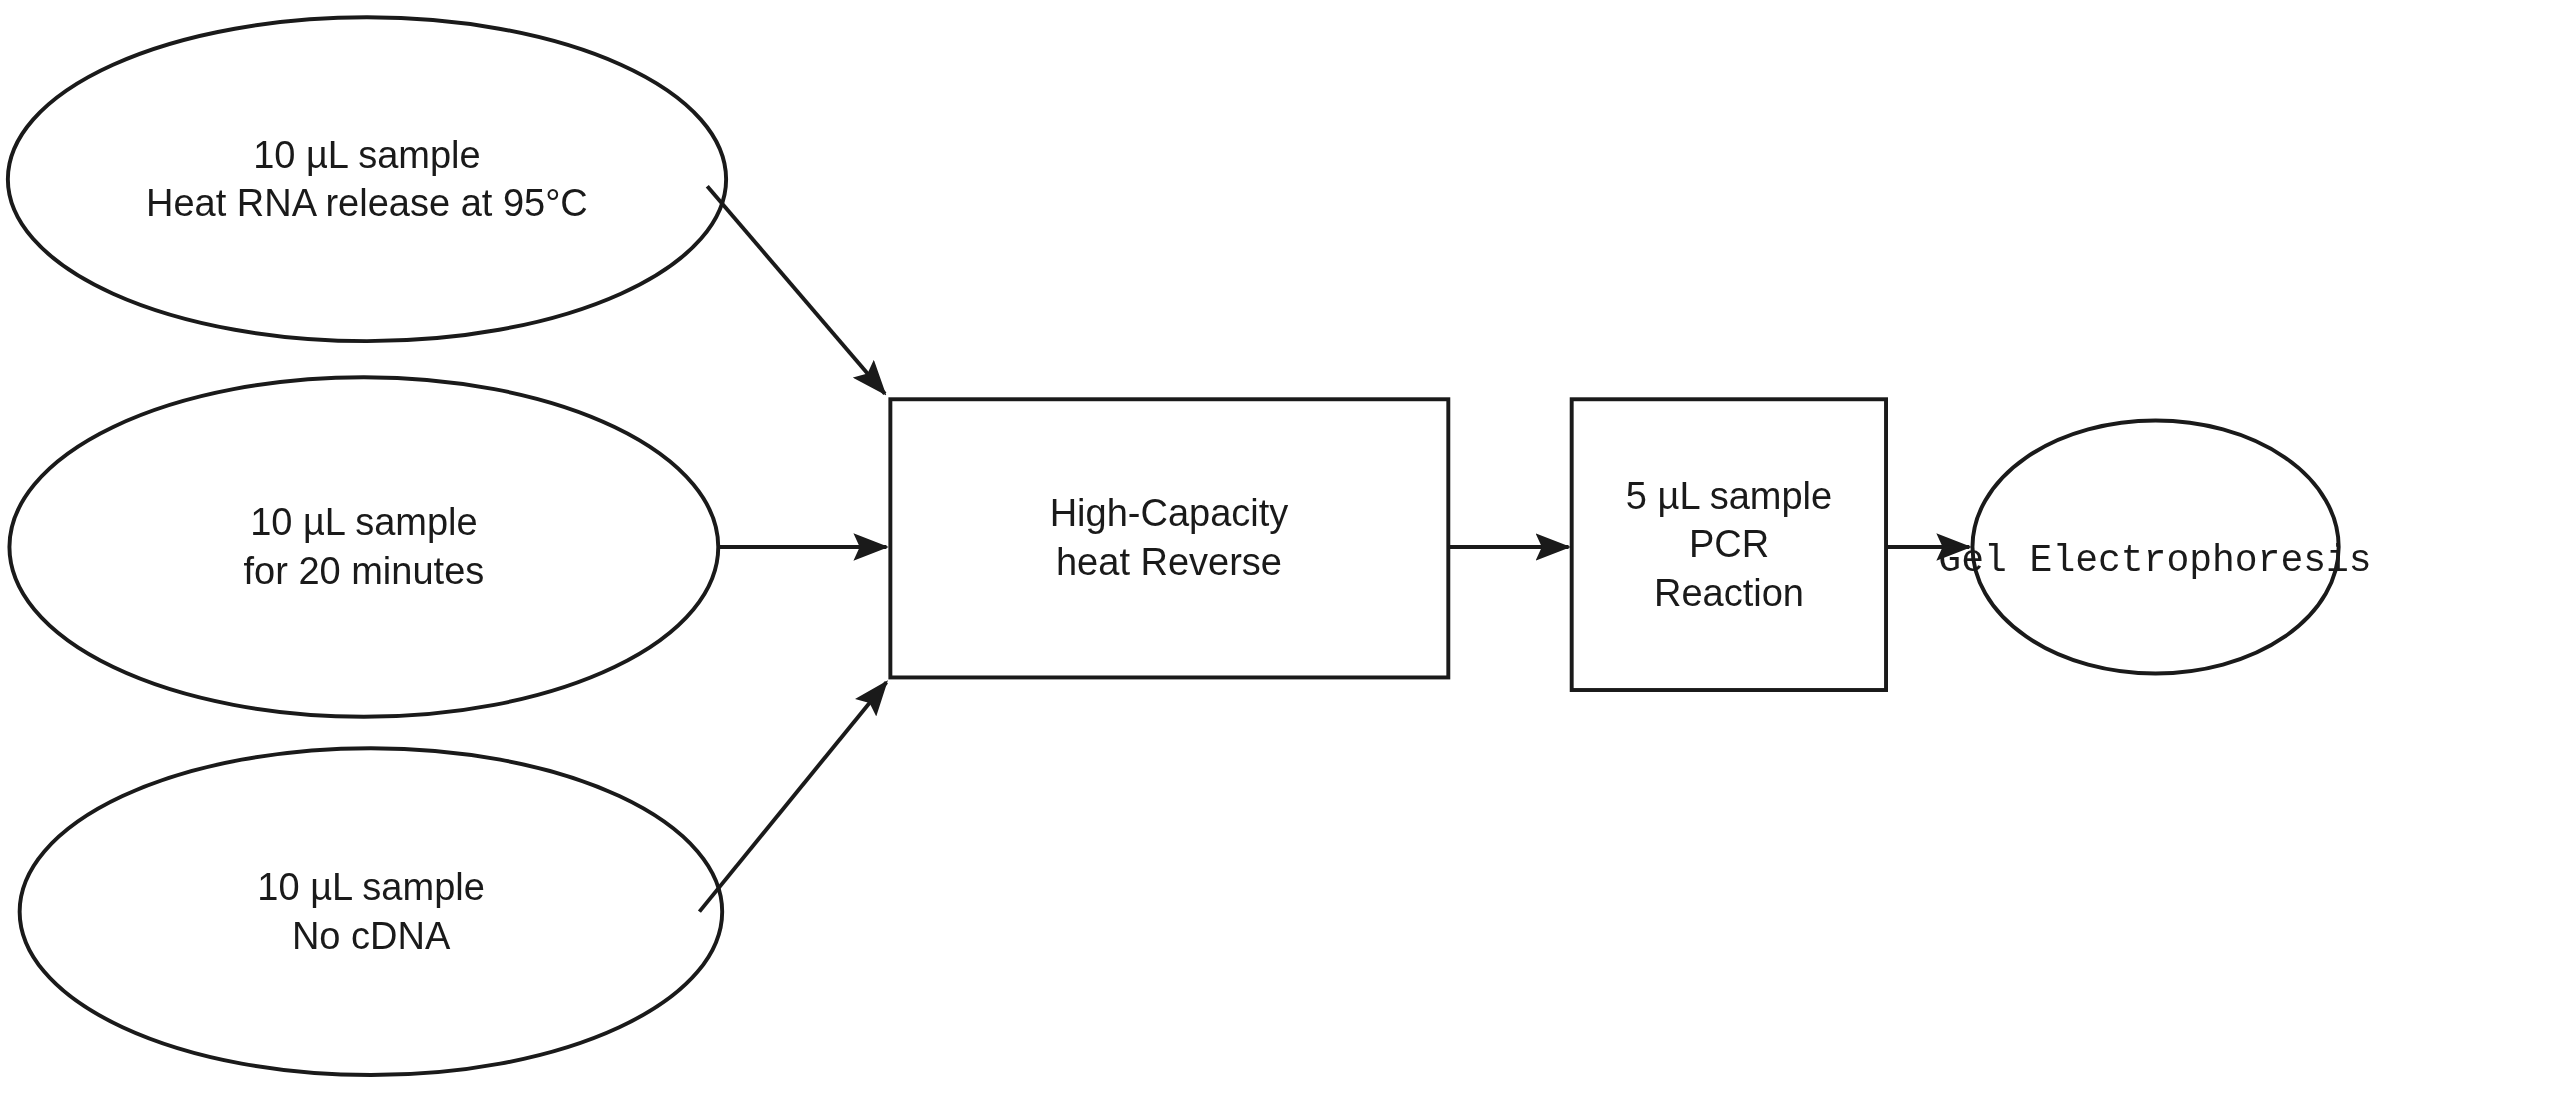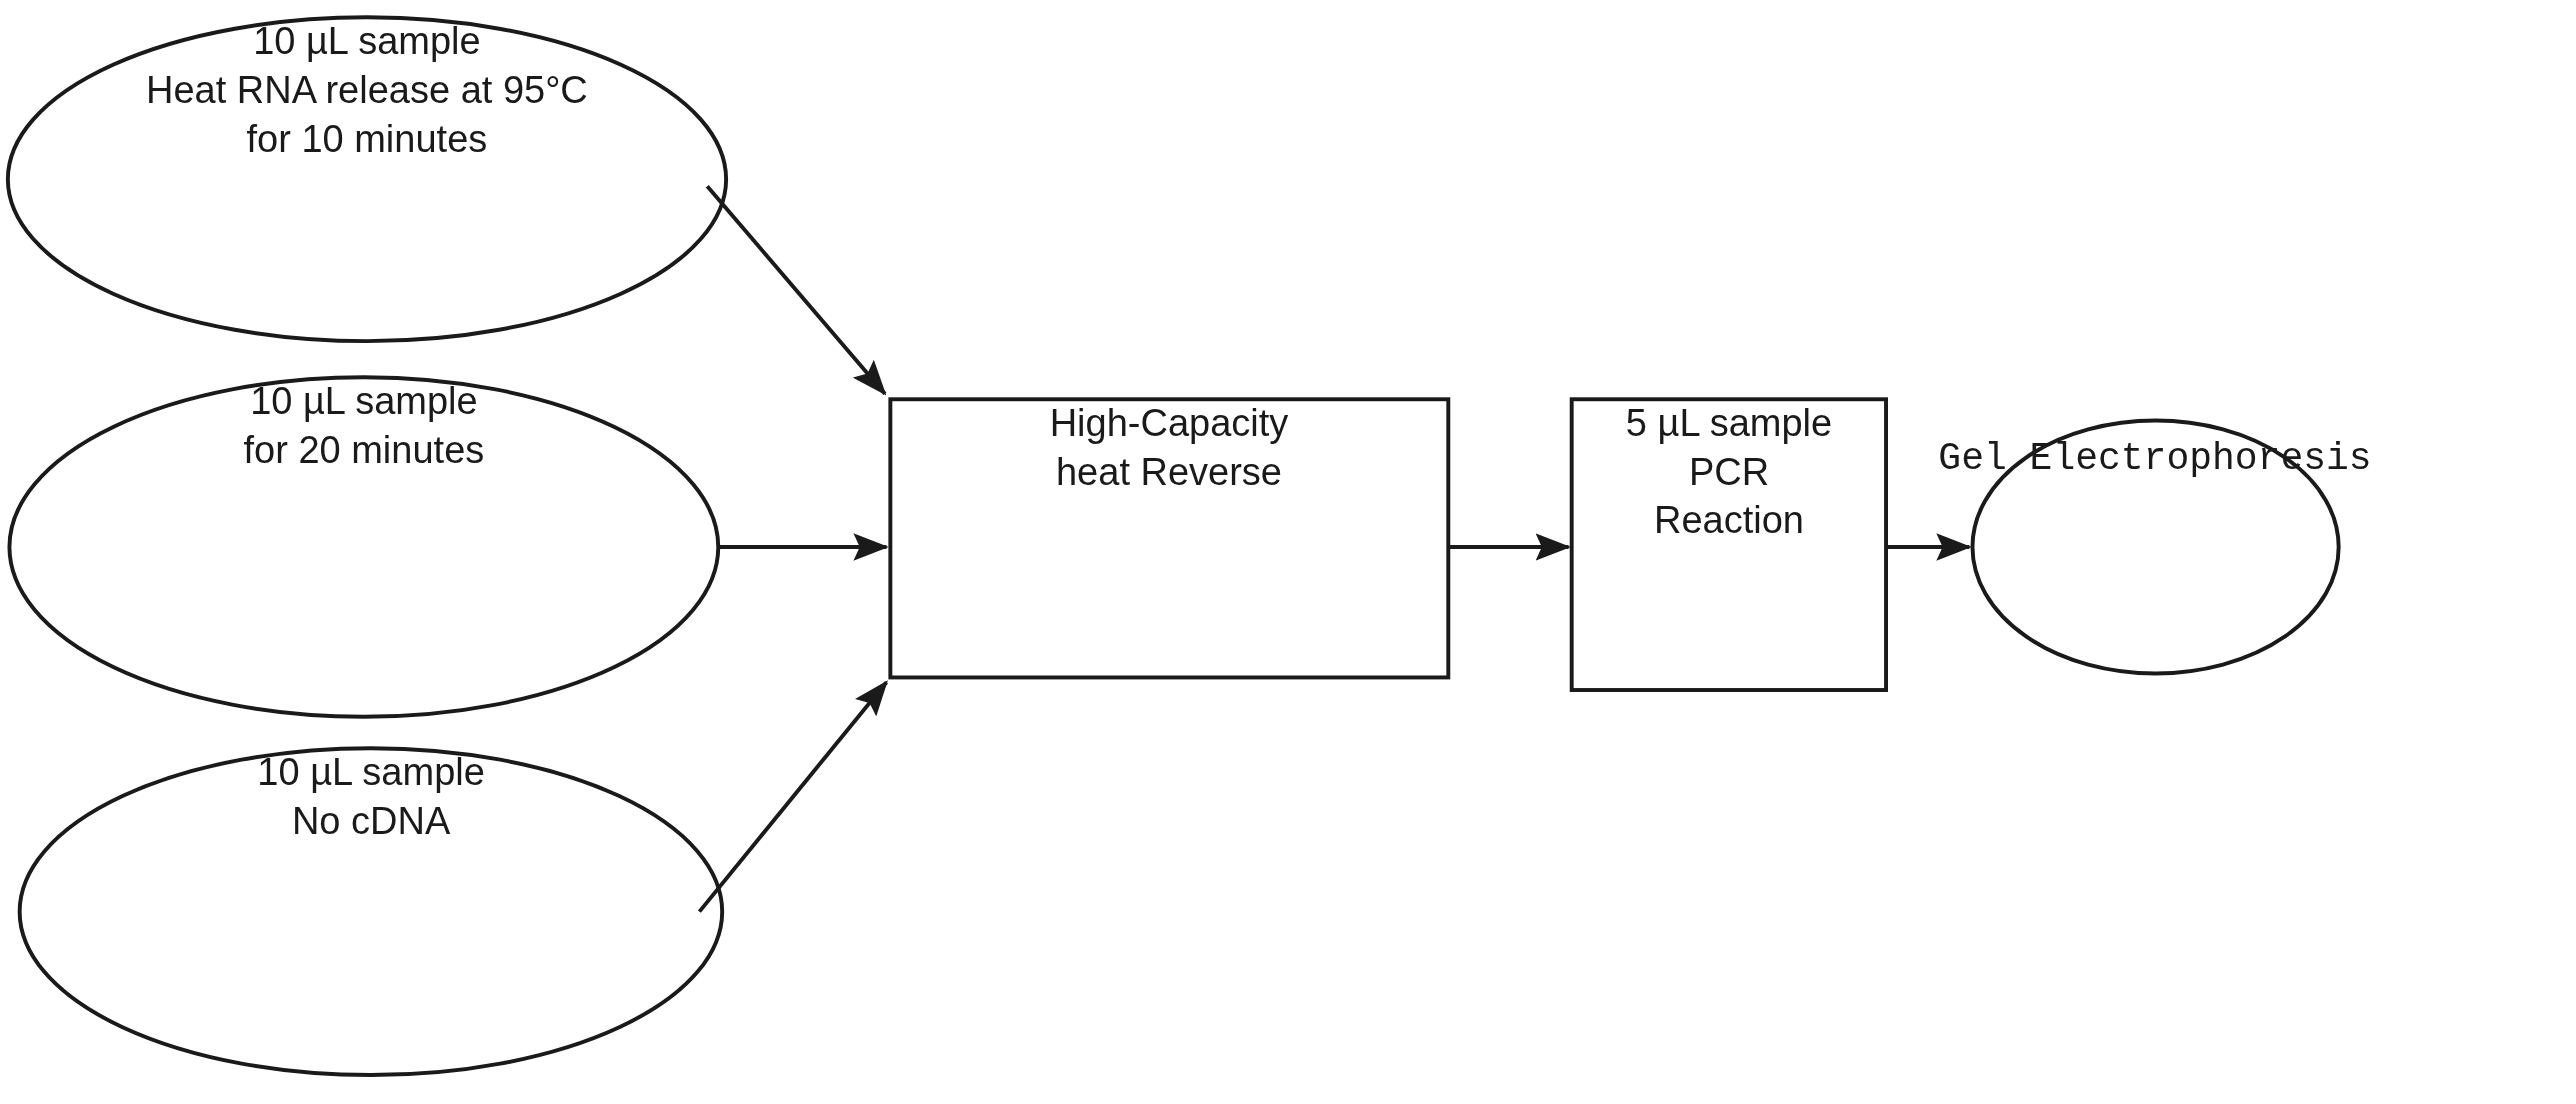--- a/index.html
+++ b/index.html
@@ -24,21 +24,21 @@
     top: 0;
     left: 0;
     width: 2576px;
     height: 1105px;
   }
   .node-label {
     position: absolute;
     display: flex;
     flex-direction: column;
     align-items: center;
-    justify-content: flex-start;
+    justify-content: center;
     text-align: center;
     color: #1a1a1a;
     font-family: "Liberation Sans", sans-serif;
     font-size: 38px;
     line-height: 1.28;
     white-space: nowrap;
     pointer-events: none;
   }
   .node-label .ln { display: block; }
 </style>
@@ -73,21 +73,20 @@
     <line x1="890" y1="1160" x2="1128" y2="868" stroke="#1a1a1a" stroke-width="5" marker-end="url(#arrowhead)"></line>
 
     <line x1="1843" y1="696" x2="1996" y2="696" stroke="#1a1a1a" stroke-width="5" marker-end="url(#arrowhead)"></line>
 
     <line x1="2400" y1="696" x2="2506" y2="696" stroke="#1a1a1a" stroke-width="5" marker-end="url(#arrowhead)"></line>
   </svg>
 
   <div class="node-label" style="left:7.9px; top:17.3px; width:718px; height:324px;">
     <span class="ln">10 µL sample</span>
     <span class="ln">Heat RNA release at 95°C</span>
-    <span class="ln">for 10 minutes</span>
   </div>
 
   <div class="node-label" style="left:9.4px; top:377px; width:709px; height:339px;">
     <span class="ln">10 µL sample</span>
     <span class="ln">for 20 minutes</span>
   </div>
 
   <div class="node-label" style="left:19.6px; top:748px; width:703px; height:327px;">
     <span class="ln">10 µL sample</span>
     <span class="ln">No cDNA</span>

